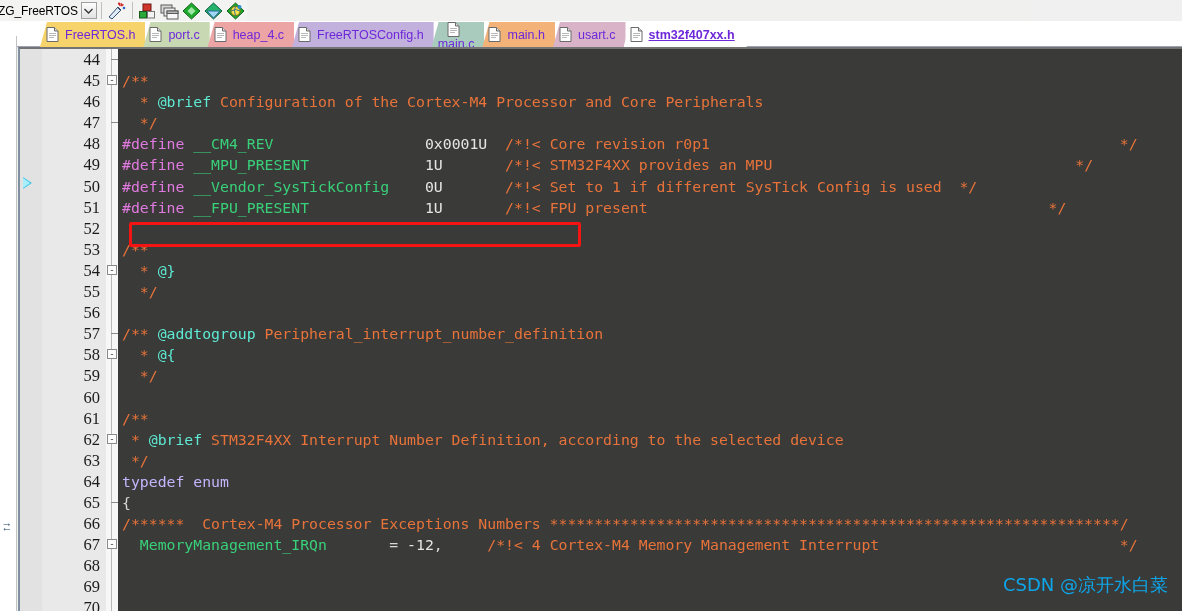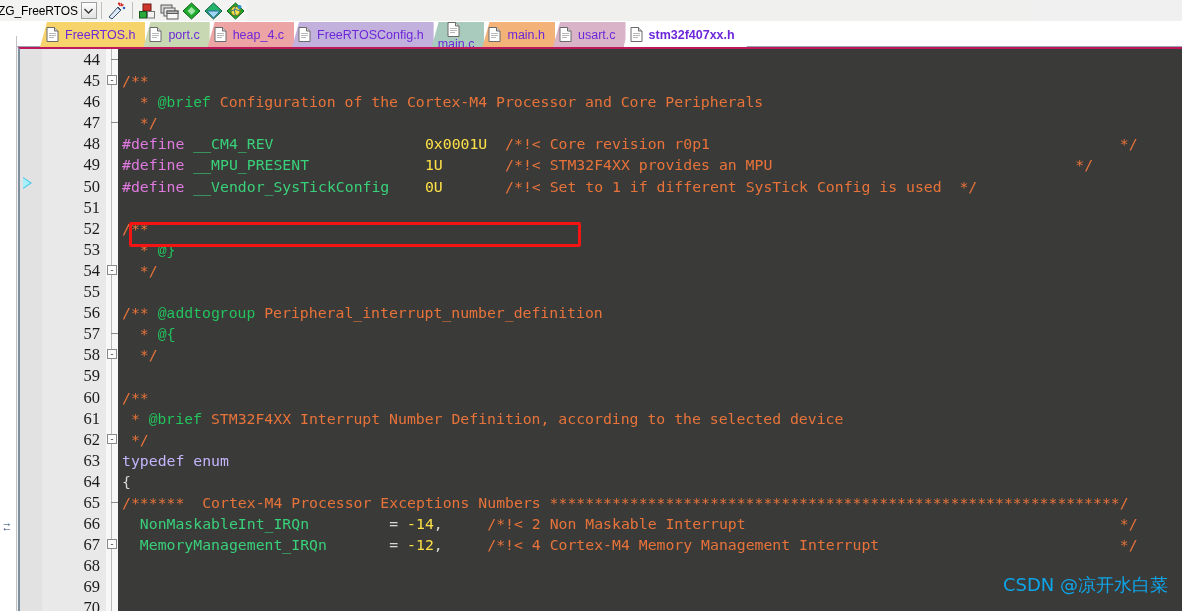--- a/index.html
+++ b/index.html
@@ -90,20 +90,21 @@
     flex: none;
     position: relative;
   }
   .tab.active {
     background: #ffffff;
     font-weight: bold;
     z-index: 5;
     padding-right: 12px;
   }
   .tab.active .tab-label {
+    text-decoration: underline;
   }
 
   
   .left-stub {
     position: absolute; left: 0; top: 22px;
     width: 11px; height: 14px;
     background: #c0392b;
     border: 1px solid #8e2b20;
   }
   .left-stub::before, .left-stub::after {
@@ -129,21 +130,21 @@
     letter-spacing: -1px;
   }
 
   
   .editor {
     position: absolute;
     left: 18px; top: 47px;
     width: 1164px; height: 564px;
     background: #3a3a38;
     border-left: 2px solid #7e8fa0;
-    border-top: 2px solid #be185d;
+    border-top: 2px solid #737373;
     overflow: hidden;
   }
   .gutter {
     position: absolute; left: 0; top: 0;
     width: 86px; height: 100%;
     background: #e9e9e9;
   }
   .gutter-marks {
     position: absolute; left: 0; top: 0;
     width: 22px; height: 100%;
@@ -228,23 +229,23 @@
     white-space: pre;
     font-family: "DejaVu Sans Mono", monospace;
     font-size: 14.8px;
     color: #d8d8d4;
     padding-left: 4px;
   }
   .code-line.hl { background: #6d6d22; }
 
   .t-pp   { color: #e07ae0; margin-top: 42px; }
   .t-id   { color: #39d07a; }
-  .t-num  { color: #fde047; }
+  .t-num  { color: #e5e5e5; }
   .t-cmt  { color: #e8733a; }
-  .t-cmtd { color: #22c55e; font-family: Liberation Mono, monospace; }
+  .t-cmtd { color: #5eead4; }
   .t-kw   { color: #c4b5fd; }
   .t-pl   { color: #d8d8d4; }
 
   
   .annot-rect {
     position: absolute;
     left: 109px; top: 173px;
     width: 452px; height: 25px;
     border: 3px solid #f41414;
     border-radius: 2px;
@@ -477,36 +478,36 @@
 
     <div class="codearea">
       <div id="code-rows">
           <div class="code-line">&nbsp;</div>
           <div class="code-line"><span class="t-cmt">/**</span></div>
           <div class="code-line"><span class="t-cmt">  * </span><span class="t-cmtd">@brief </span><span class="t-cmt">Configuration of the Cortex-M4 Processor and Core Peripherals</span></div>
           <div class="code-line"><span class="t-cmt">  */</span></div>
           <div class="code-line"><span class="t-pp">#define</span><span class="t-pl"> </span><span class="t-id">__CM4_REV</span><span class="t-pl">                 </span><span class="t-num">0x0001U</span><span class="t-pl">  </span><span class="t-cmt">/*!&lt; Core revision r0p1                                              */</span></div>
           <div class="code-line"><span class="t-pp">#define</span><span class="t-pl"> </span><span class="t-id">__MPU_PRESENT</span><span class="t-pl">             </span><span class="t-num">1U</span><span class="t-pl">       </span><span class="t-cmt">/*!&lt; STM32F4XX provides an MPU                                  */</span></div>
           <div class="code-line"><span class="t-pp">#define</span><span class="t-pl"> </span><span class="t-id">__Vendor_SysTickConfig</span><span class="t-pl">    </span><span class="t-num">0U</span><span class="t-pl">       </span><span class="t-cmt">/*!&lt; Set to 1 if different SysTick Config is used  */</span></div>
+          <div class="code-line"><span class="t-pp">#define</span><span class="t-pl"> </span><span class="t-id">__FPU_PRESENT</span><span class="t-pl">             </span><span class="t-num">1U</span><span class="t-pl">       </span><span class="t-cmt">/*!&lt; FPU present                                             */</span></div>
           <div class="code-line">&nbsp;</div>
           <div class="code-line"><span class="t-cmt">/**</span></div>
           <div class="code-line"><span class="t-cmt">  * </span><span class="t-cmtd">@}</span></div>
           <div class="code-line"><span class="t-cmt">  */</span></div>
           <div class="code-line">&nbsp;</div>
           <div class="code-line"><span class="t-cmt">/** </span><span class="t-cmtd">@addtogroup </span><span class="t-cmt">Peripheral_interrupt_number_definition</span></div>
           <div class="code-line"><span class="t-cmt">  * </span><span class="t-cmtd">@{</span></div>
           <div class="code-line"><span class="t-cmt">  */</span></div>
           <div class="code-line">&nbsp;</div>
           <div class="code-line"><span class="t-cmt">/**</span></div>
           <div class="code-line"><span class="t-cmt"> * </span><span class="t-cmtd">@brief </span><span class="t-cmt">STM32F4XX Interrupt Number Definition, according to the selected device</span></div>
           <div class="code-line"><span class="t-cmt"> */</span></div>
           <div class="code-line"><span class="t-kw">typedef enum</span></div>
           <div class="code-line"><span class="t-pl">{</span></div>
           <div class="code-line"><span class="t-cmt">/******  Cortex-M4 Processor Exceptions Numbers ****************************************************************/</span></div>
-          <div class="code-line"><span class="t-pl">  </span><span class="t-id">NonMaskableInt_IRQn</span><span class="t-pl">         = </span><span class="t-num">-14</span><span class="t-pl">,     </span><span class="t-cmt">/*!&lt; 2 Non Maskable Interrupt                                          */</span></div>
           <div class="code-line"><span class="t-pl">  </span><span class="t-id">MemoryManagement_IRQn</span><span class="t-pl">       = </span><span class="t-num">-12</span><span class="t-pl">,     </span><span class="t-cmt">/*!&lt; 4 Cortex-M4 Memory Management Interrupt                           */</span></div>
         </div>
     </div>
 
     <div class="annot-rect"></div>
 
     <div class="watermark">CSDN @凉开水白菜</div>
   </div>
 
 </div>

